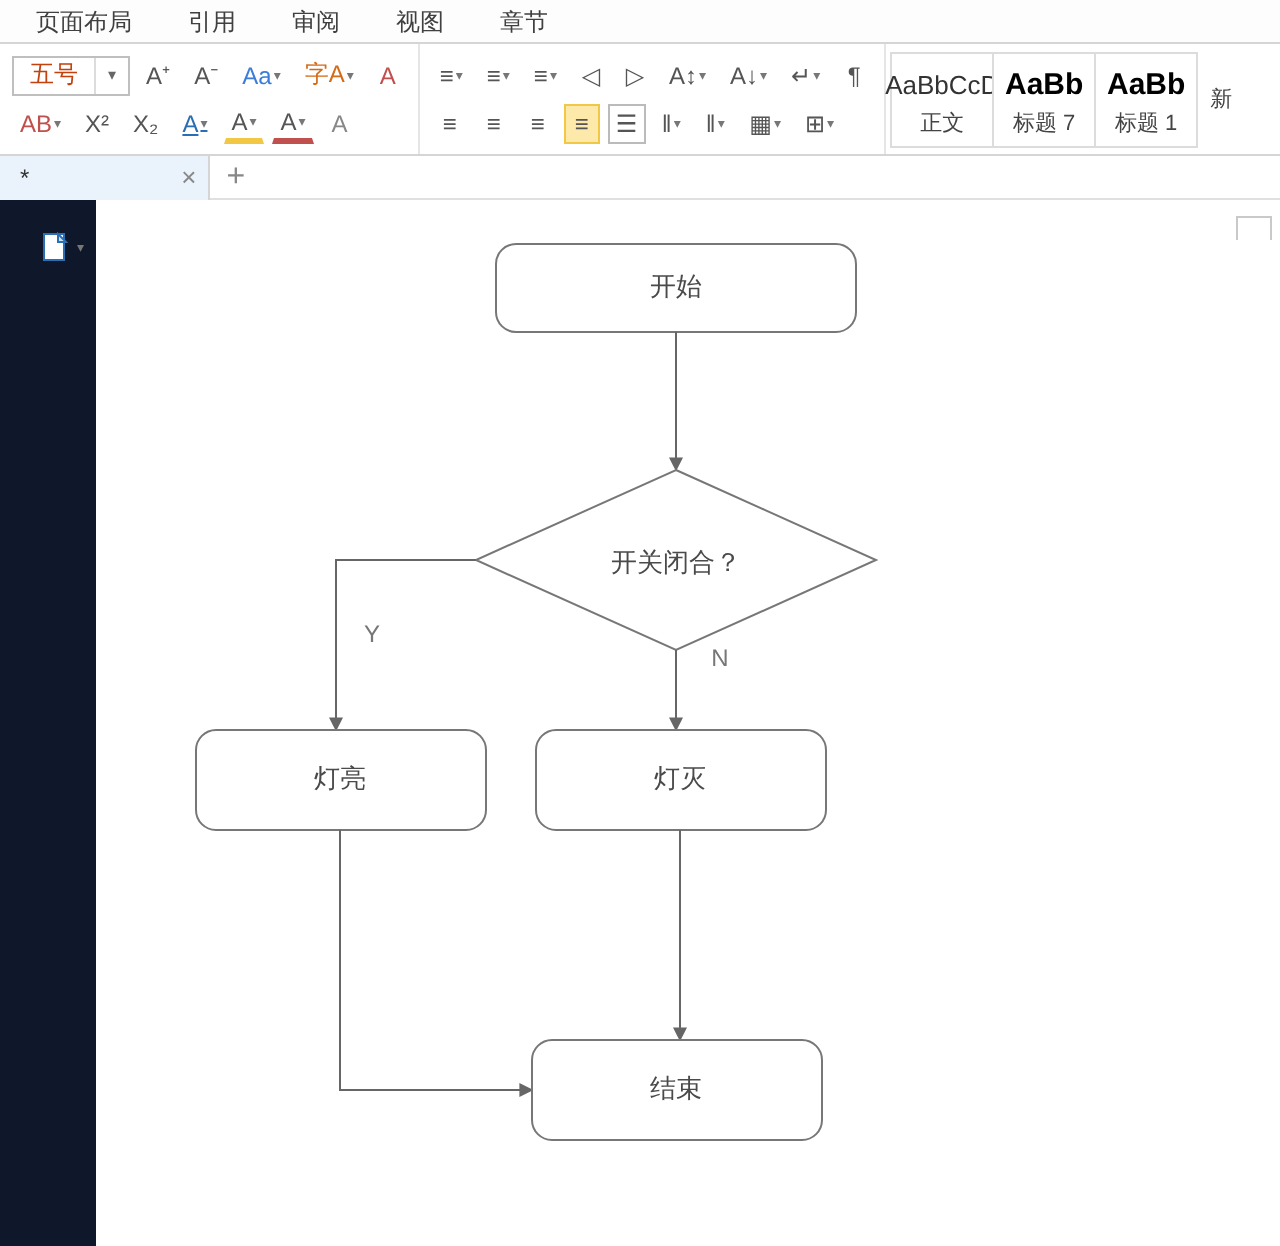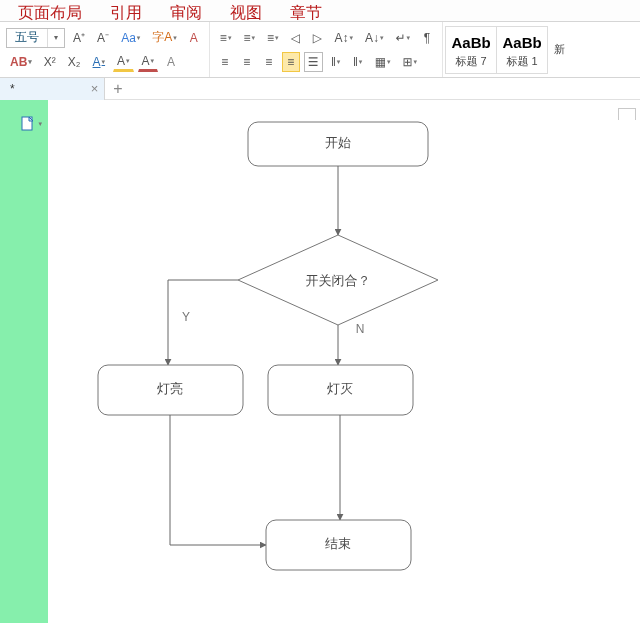--- a/index.html
+++ b/index.html
@@ -13,22 +13,22 @@
   .tabs {
     display: flex;
     height: 22px;
     border-bottom: 1px solid #d5d5d5;
     background: #fdfdfd;
     padding-left: 4px;
     gap: 0;
   }
   .tab {
     padding: 3px 14px 0;
-    color: #b91c1c;
-    font-size: 16px;
+    color: #404040;
+    font-size: 12px;
     cursor: pointer;
   }
   .ribbon {
     display: flex;
     align-items: stretch;
     height: 56px;
     border-bottom: 1px solid #d5d5d5;
     background: #fff;
   }
   .grp {
@@ -52,21 +52,21 @@
     cursor: pointer;
     font-size: 12px;
   }
   .fontsize {
     display: flex;
     align-items: center;
     border: 1px solid #bfbfbf;
     height: 20px;
     background: #fff;
   }
-  .fontsize span { padding: 0 8px; color: #0c4a6e; text-align: center; }
+  .fontsize span { padding: 0 8px; color: #c2410c; text-align: center; }
   .fontsize .dd {
     width: 14px; text-align: center; border-left: 1px solid #dcdcdc;
     font-size: 8px; color: #666; height: 100%; display:flex; align-items:center; justify-content:center;
   }
   .styles {
     display: flex;
     align-items: center;
     padding: 2px;
     gap: 0;
   }
@@ -104,21 +104,21 @@
     border-right: 1px solid #d5d5d5;
     font-size: 12px;
     color: #333;
     gap: 8px;
   }
   .doc-tab .x { color:#888; cursor:pointer; font-size:13px; }
   .plus { padding: 0 8px; color:#888; font-size: 16px; cursor:pointer; line-height: 1; }
   .workspace {
     display: flex;
     height: 523px;
-    background: #86efac;
+    background: #0f172a;
     justify-content: space-between;
   }
   .navpane {
     width: 48px;
     padding: 16px 6px 0;
     text-align: right;
   }
   .nav-doc {
     display:inline-flex; align-items:center; gap:2px; color:#2a6fb5; cursor:pointer;
   }
@@ -169,21 +169,21 @@
           <span>Aa</span>
           <span class="tri">▾</span>
         </span>
       <span class="btn" style="color:#d36b17">
           <span>字A</span>
           <span class="tri">▾</span>
         </span>
       <span class="btn" style="color:#c0504d">A</span>
     </div>
     <div class="row">
-      <span class="btn" style="color:#c0504d;font-weight:bold">
+      <span class="btn" style="color:#c0504d;font-weight:normal">
           <span>AB</span>
           <span class="tri">▾</span>
         </span>
       <span class="btn">X²</span>
       <span class="btn">X₂</span>
       <span class="btn" style="color:#2a6fb5;text-decoration:underline">
           <span>A</span>
           <span class="tri">▾</span>
         </span>
       <span class="btn" style="border-bottom:3px solid #f2c744">
@@ -247,20 +247,24 @@
           <span class="tri">▾</span>
         </span>
       <span class="btn">
           <span>⊞</span>
           <span class="tri">▾</span>
         </span>
     </div>
   </div>
 
   <div class="styles">
+    <div class="style-item">
+      <div class="style-prev">AaBbCcD</div>
+      <div class="style-name">正文</div>
+    </div>
     <div class="style-item">
       <div class="style-prev bold">AaBb</div>
       <div class="style-name">标题 7</div>
     </div>
     <div class="style-item">
       <div class="style-prev bold">AaBb</div>
       <div class="style-name">标题 1</div>
     </div>
   </div>
   <div class="newstyle">新</div>

